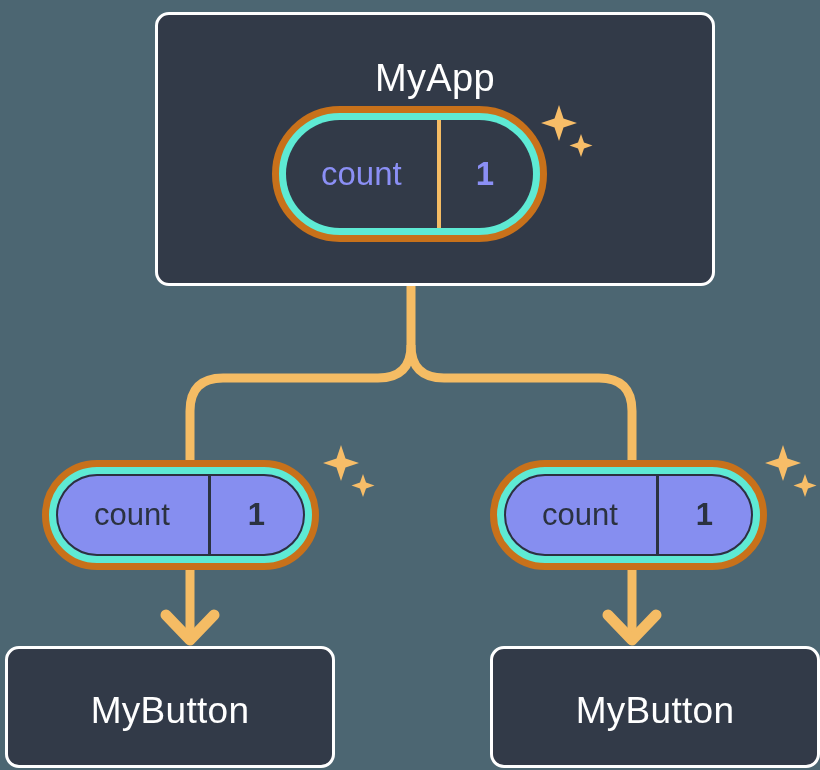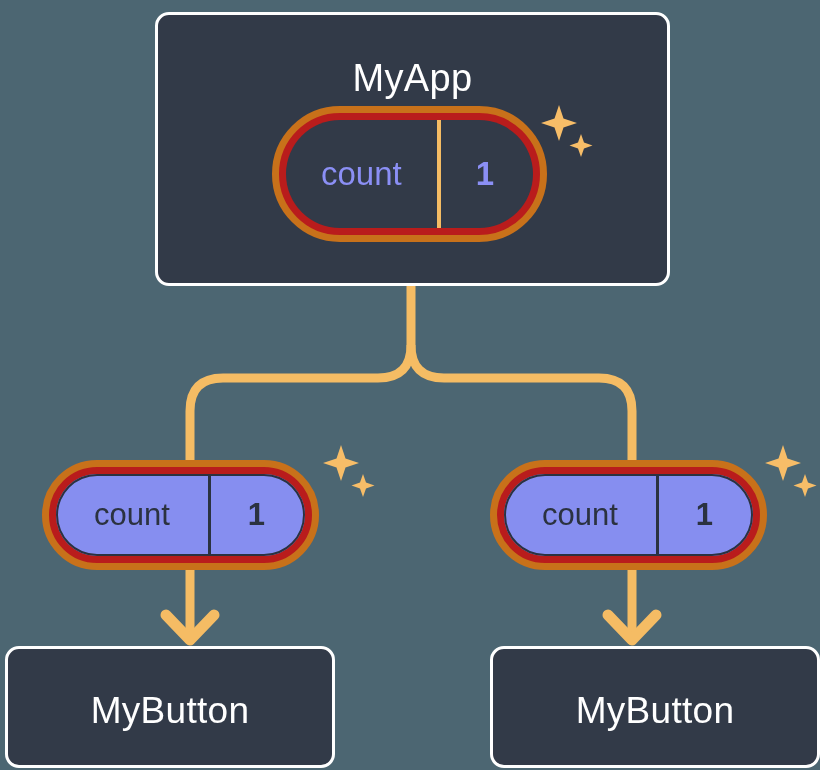--- a/index.html
+++ b/index.html
@@ -46,21 +46,21 @@
     text-align: center;
     color: #ffffff;
     font-weight: 400;
     letter-spacing: 0.3px;
     white-space: nowrap;
   }
 
   #card-myapp {
     left: 155px;
     top: 12px;
-    width: 515px;
+    width: 560px;
     height: 274px;
   }
   #card-myapp .card-title {
     top: 42px;
     font-size: 38px;
   }
 
   .card-mybutton {
     width: 330px;
     height: 122px;
@@ -78,21 +78,21 @@
     z-index: 3;
   }
   .pill {
     position: relative;
     box-sizing: border-box;
     height: 100%;
     width: 100%;
     border-radius: 999px;
     
     border: 7px solid #c8711a;
-    background: #b91c1c;
+    background: #5eead4;
     padding: 7px;
     display: flex;
     align-items: stretch;
   }
   .pill-inner {
     position: relative;
     flex: 1 1 auto;
     border-radius: 999px;
     display: flex;
     align-items: stretch;

